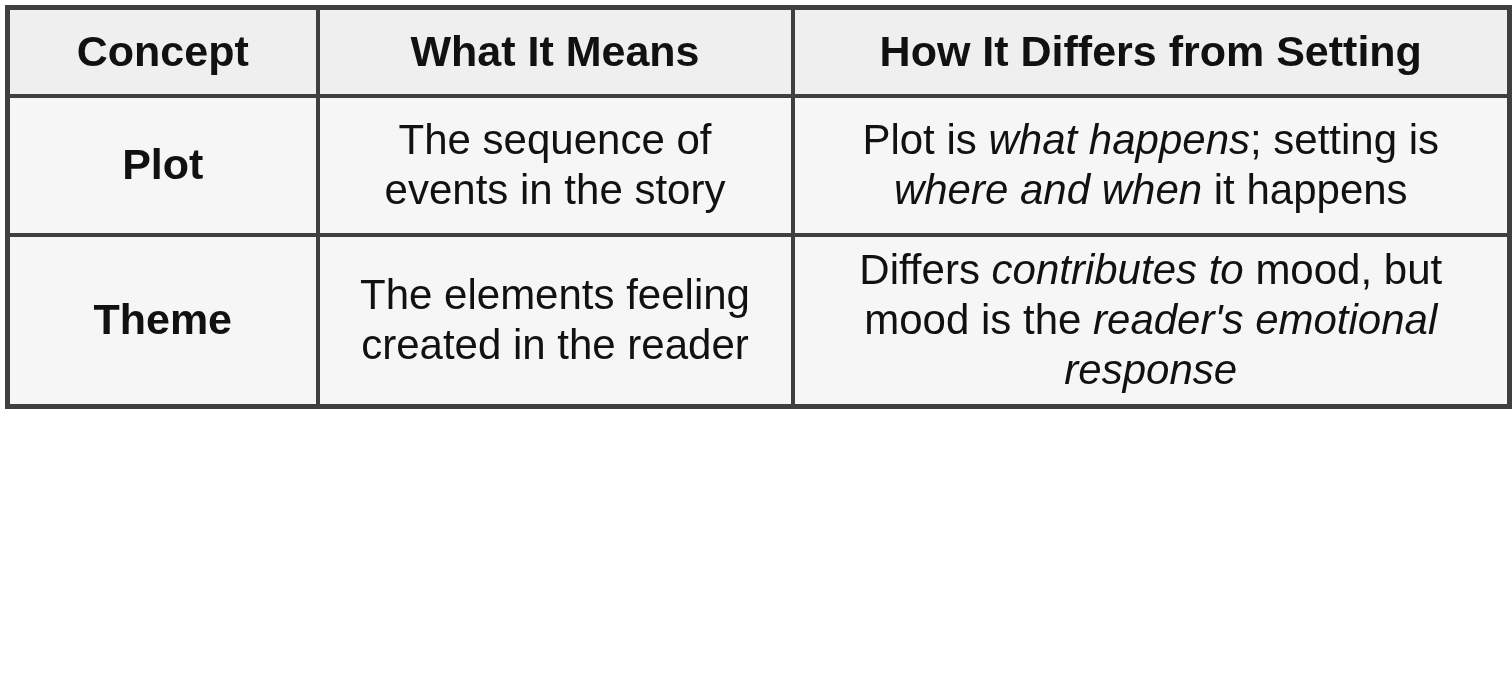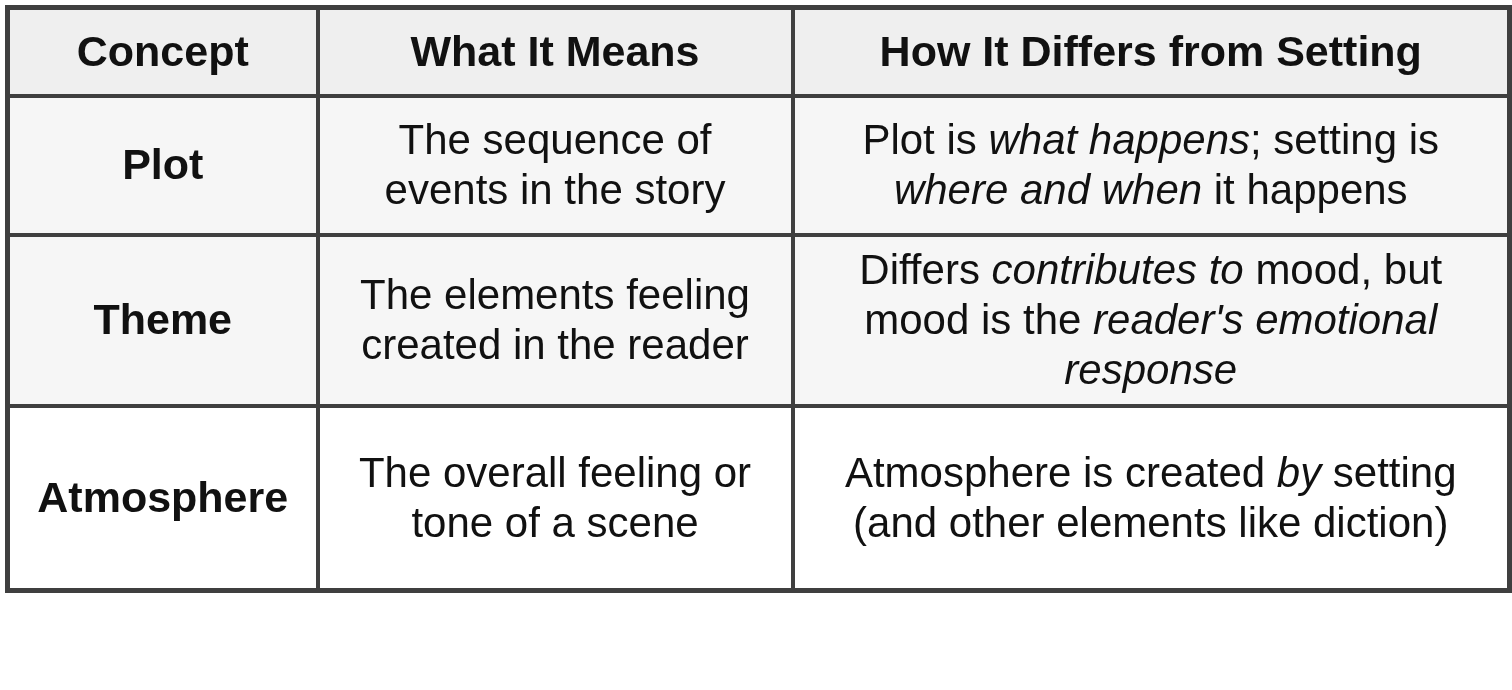--- a/index.html
+++ b/index.html
@@ -85,20 +85,15 @@
         <tr class="shaded">
           <td class="concept-cell">Plot</td>
           <td class="meaning-cell">The sequence of events in the story</td>
           <td class="difference-cell"><span>Plot is </span><i>what happens</i><span>; setting is </span><i>where and when</i><span> it happens</span></td>
         </tr>
         <tr class="shaded">
           <td class="concept-cell">Theme</td>
           <td class="meaning-cell">The elements feeling created in the reader</td>
           <td class="difference-cell"><span>Differs </span><i>contributes to</i><span> mood, but mood is the </span><i>reader's emotional response</i></td>
         </tr>
-        <tr>
-          <td class="concept-cell">Atmosphere</td>
-          <td class="meaning-cell">The overall feeling or tone of a scene</td>
-          <td class="difference-cell"><span>Atmosphere is created </span><i>by</i><span> setting (and other elements like diction)</span></td>
-        </tr>
       </tbody>
   </table>
 </div>
 
 </body></html>

